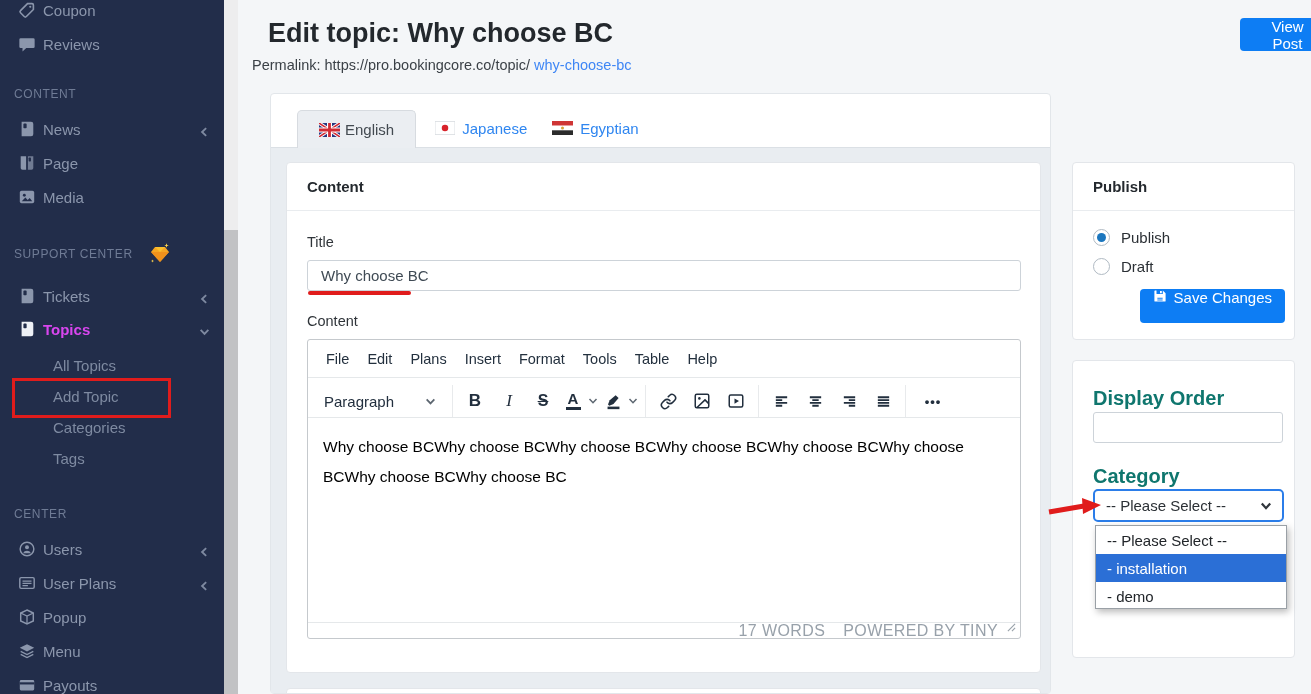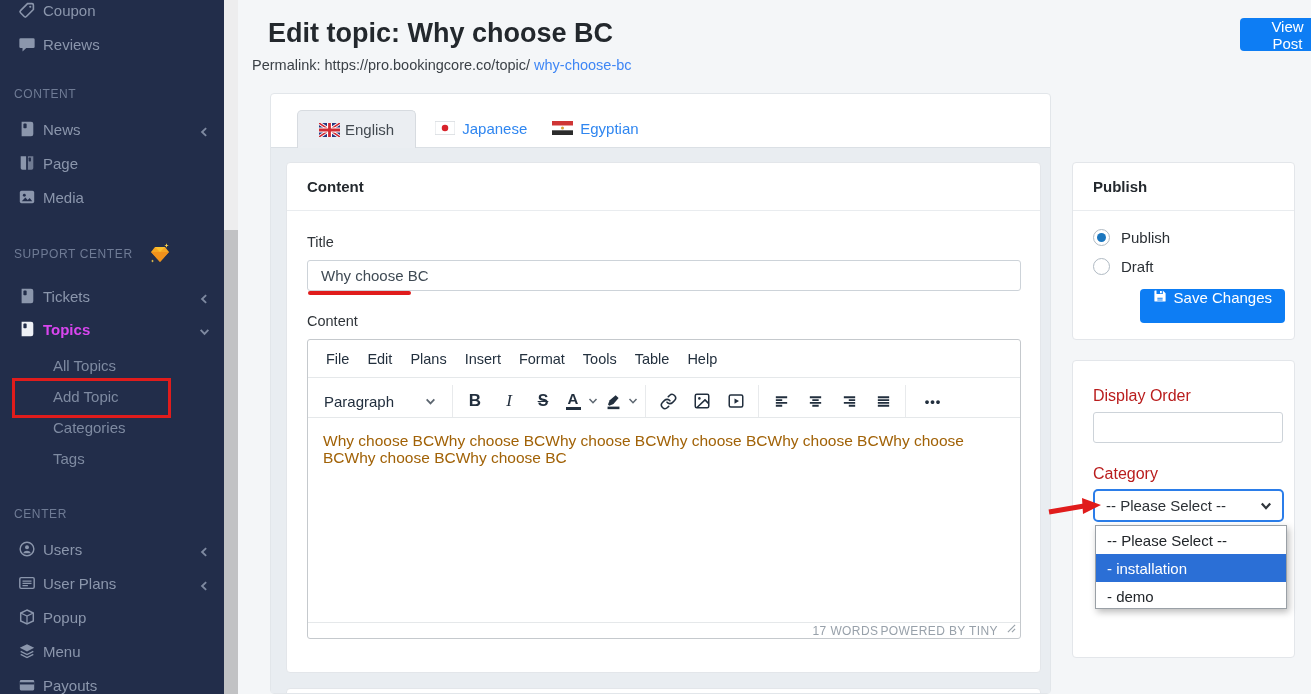--- a/index.html
+++ b/index.html
@@ -53,32 +53,32 @@
   .tgroup:last-child { border-right:none; }
   .tbtn { width:34px; height:32px; display:flex; align-items:center; justify-content:center; cursor:pointer; border-radius:3px; }
   .tbtn svg { display:block; }
   .fmt-select { width:128px; height:32px; display:flex; align-items:center; justify-content:space-between; padding:0 8px 0 8px; font-size:15px; color:#222f3e; cursor:pointer; }
   .glyph-b { font-weight:900; font-size:17px; }
   .glyph-i { font-style:italic; font-size:17px; font-family:"Liberation Serif",serif; }
   .glyph-s { font-size:16px; font-weight:bold; text-decoration:line-through; }
   .glyph-a { font-size:15px; font-weight:bold; line-height:13px; display:flex; flex-direction:column; align-items:center; }
   .glyph-a .bar { width:15px; height:3px; background:#222f3e; margin-top:2px; }
   .split-chev { width:14px; height:32px; display:flex; align-items:center; justify-content:center; color:#5c6670; cursor:pointer; }
-  .ed-body { height:204px; padding:14px 15px; font-size:15.5px; line-height:17px; color:#a16207; }
-  .statusbar { height:16px; border-top:1px solid #e5e8ea; display:flex; align-items:center; justify-content:flex-end; gap:2px; padding-right:22px; font-size:12px; letter-spacing:.4px; color:#98a1aa; position:relative; }
+  .ed-body { height:204px; padding:14px 15px; font-size:15.5px; line-height:30px; color:#000000; }
+  .statusbar { height:16px; border-top:1px solid #e5e8ea; display:flex; align-items:center; justify-content:flex-end; gap:18px; padding-right:22px; font-size:16px; letter-spacing:.4px; color:#98a1aa; position:relative; }
   .resize-h { position:absolute; right:4px; bottom:2px; cursor:nwse-resize; }
 
   
   .publish-card { position:absolute; left:1072px; top:162px; width:223px; height:178px; background:#fff; border:1px solid #e3e6ea; border-radius:4px; z-index:2; }
   .radio-row { position:absolute; left:20px; display:flex; align-items:center; gap:11px; font-size:15px; color:#2b3035; cursor:pointer; }
   .radio { width:17px; height:17px; border-radius:50%; border:1px solid #b0bac3; background:#fff; position:relative; flex:0 0 auto; }
   .radio.checked::after { content:""; position:absolute; left:3px; top:3px; width:9px; height:9px; border-radius:50%; background:#1b76be; }
   .save-btn { position:absolute; right:9px; top:126px; height:34px; padding:0 13px; display:flex; align-items:flex-start; gap:7px; }
   .settings-card { position:absolute; left:1072px; top:360px; width:223px; height:298px; background:#fff; border:1px solid #e3e6ea; border-radius:4px; z-index:2; }
-  .so-label { position:absolute; left:20px; font-size:16px; color:#b91c1c; }
+  .so-label { position:absolute; left:20px; font-size:20px; color:#0f766e;font-weight:bold; }
   .order-input { position:absolute; left:20px; top:51px; width:190px; height:31px; border:1px solid #cdd3d9; border-radius:3px; font-size:15px; padding:0 10px; font-family:"Liberation Sans",sans-serif; }
   .cat-select { position:absolute; left:20px; top:128px; width:191px; height:33px; background:#fff; border:2px solid #2b7de9; border-radius:5px; display:flex; align-items:center; justify-content:space-between; padding:0 10px 0 11px; font-size:15px; color:#2b3035; cursor:pointer; }
   .dropdown { position:absolute; left:22px; top:164px; width:192px; height:84px; background:#fff; border:1px solid #9aa0a6; box-shadow:2px 3px 7px rgba(0,0,0,.28); z-index:8; }
   .dd-opt { height:28px; display:flex; align-items:center; padding-left:11px; font-size:15px; color:#212529; cursor:pointer; }
   .dd-opt.hl { background:#2b6fd6; color:#fff; }
   .anno-arrow { position:absolute; left:1048px; top:495px; z-index:9; pointer-events:none; }
 </style>
 </head>
 <body>
 

